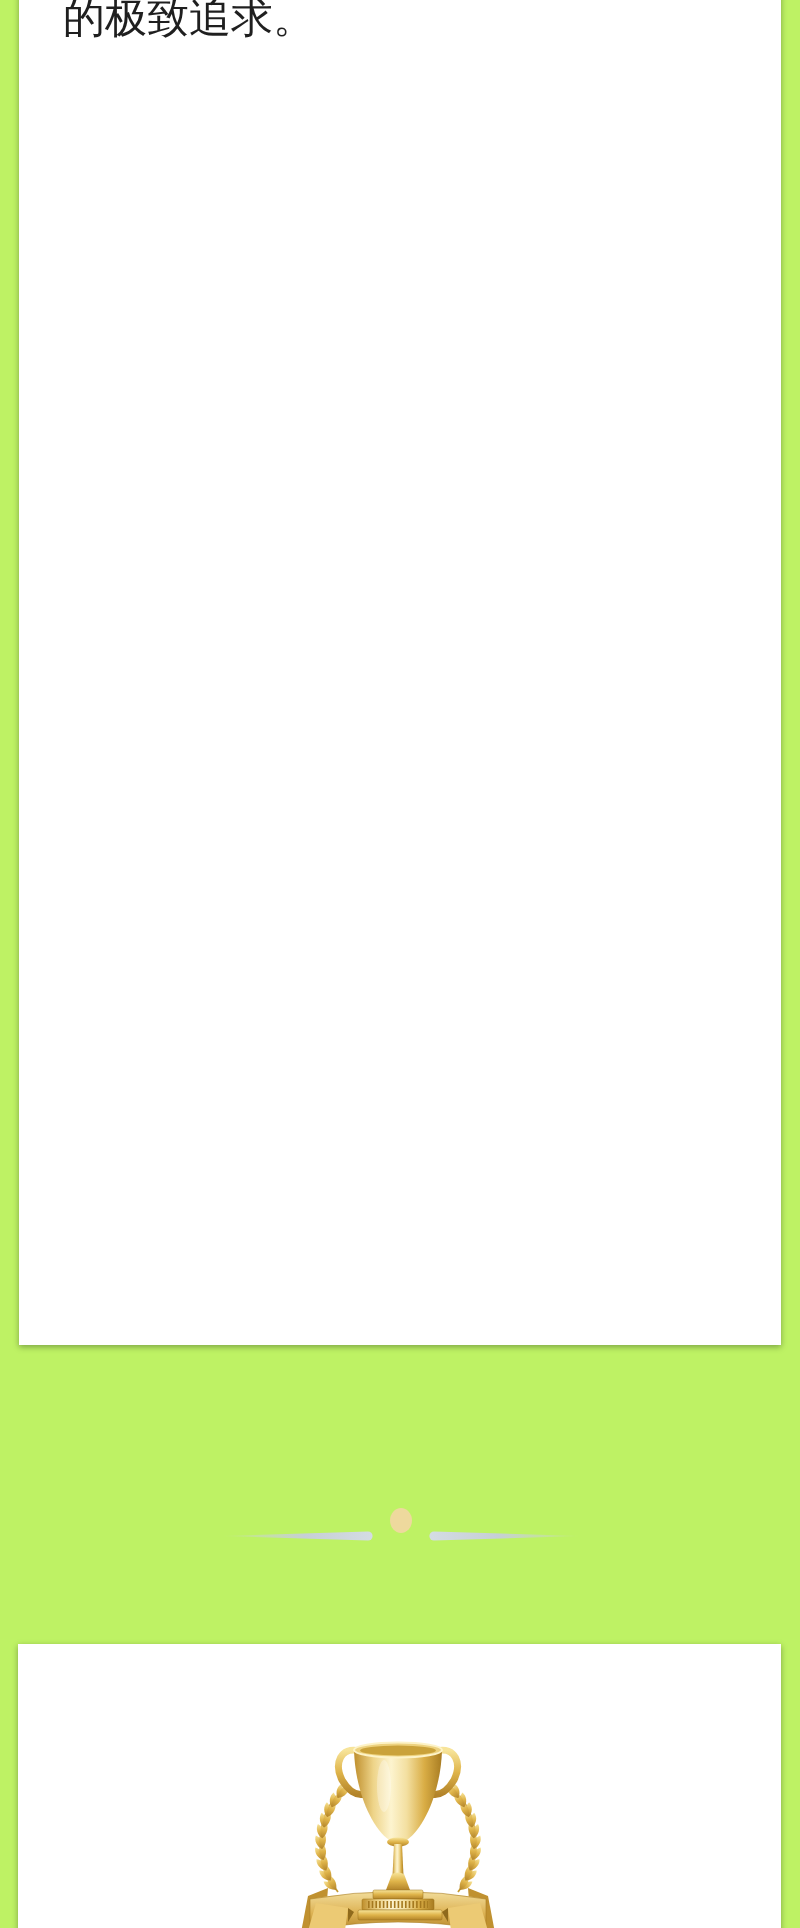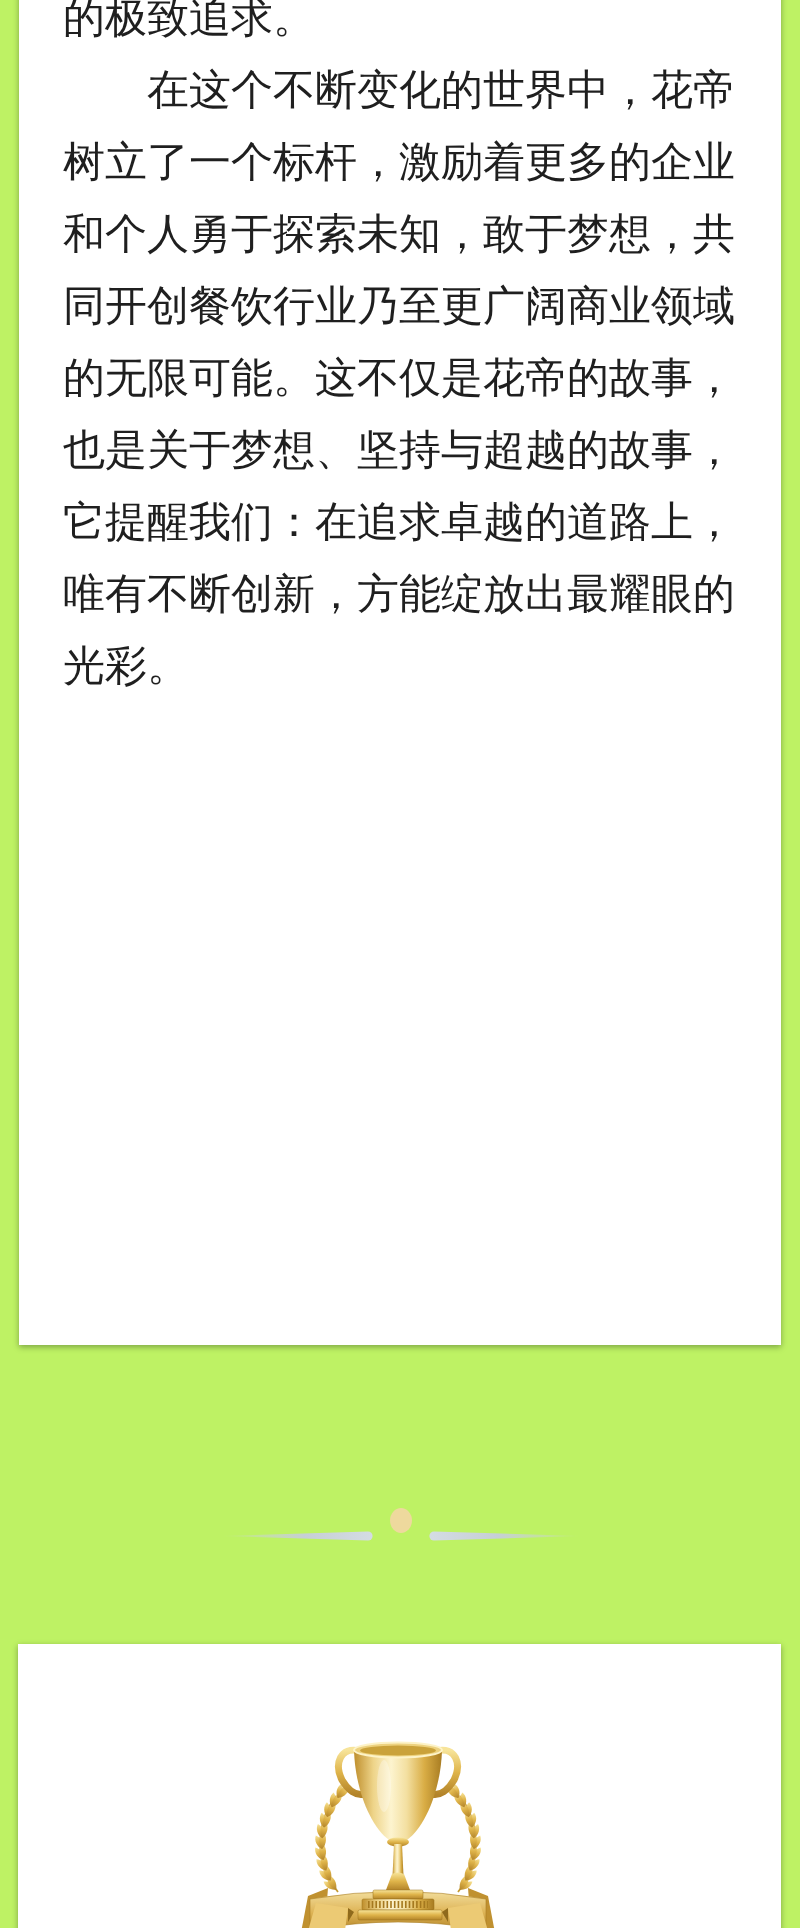--- a/index.html
+++ b/index.html
@@ -33,21 +33,20 @@
   .trophy{position:absolute;left:280px;top:94px;width:200px;height:200px;}
 </style>
 </head>
 <body>
 
 <div class="page">
 
   <section class="card article-card">
     <div class="article-text">
       <p>的极致追求。</p>
-      <p class="indent">在这个不断变化的世界中，花帝树立了一个标杆，激励着更多的企业和个人勇于探索未知，敢于梦想，共同开创餐饮行业乃至更广阔商业领域的无限可能。这不仅是花帝的故事，也是关于梦想、坚持与超越的故事，它提醒我们：在追求卓越的道路上，唯有不断创新，方能绽放出最耀眼的光彩。</p>
     </div>
   </section>
 
   <div class="divider">
     <svg class="blade left" viewBox="0 0 152 12" xmlns="http://www.w3.org/2000/svg">
       <defs>
         <linearGradient id="bladeL" x1="0" y1="0" x2="1" y2="0">
           <stop offset="0" stop-color="#cdd5dd" stop-opacity="0.05"></stop>
           <stop offset="0.55" stop-color="#c6ced6"></stop>
           <stop offset="1" stop-color="#d4dce3"></stop>

